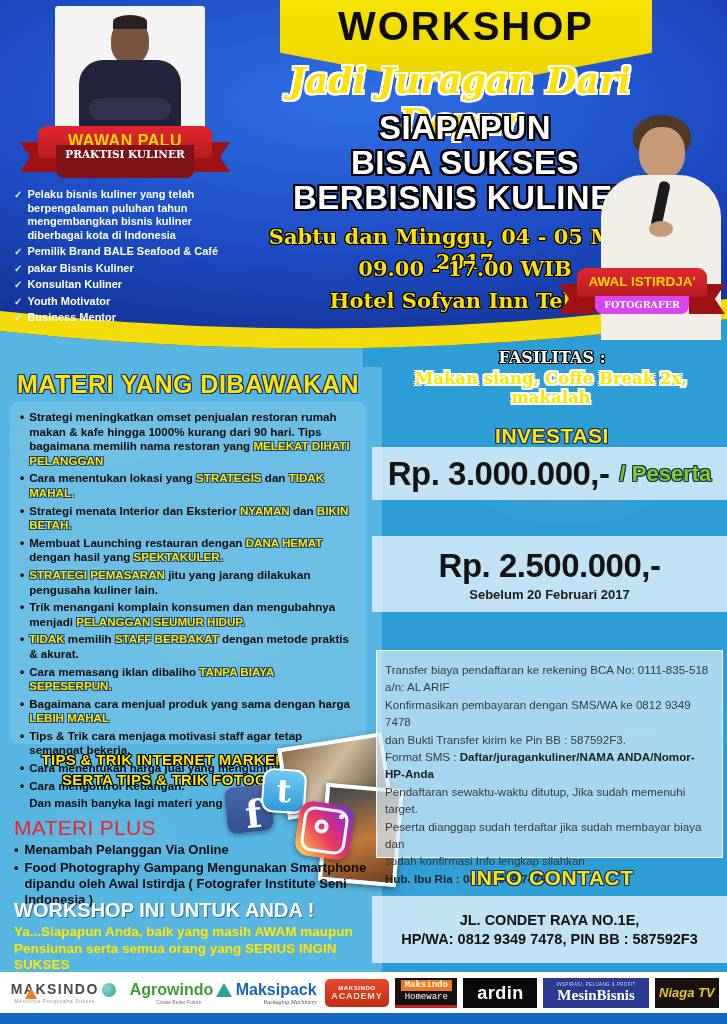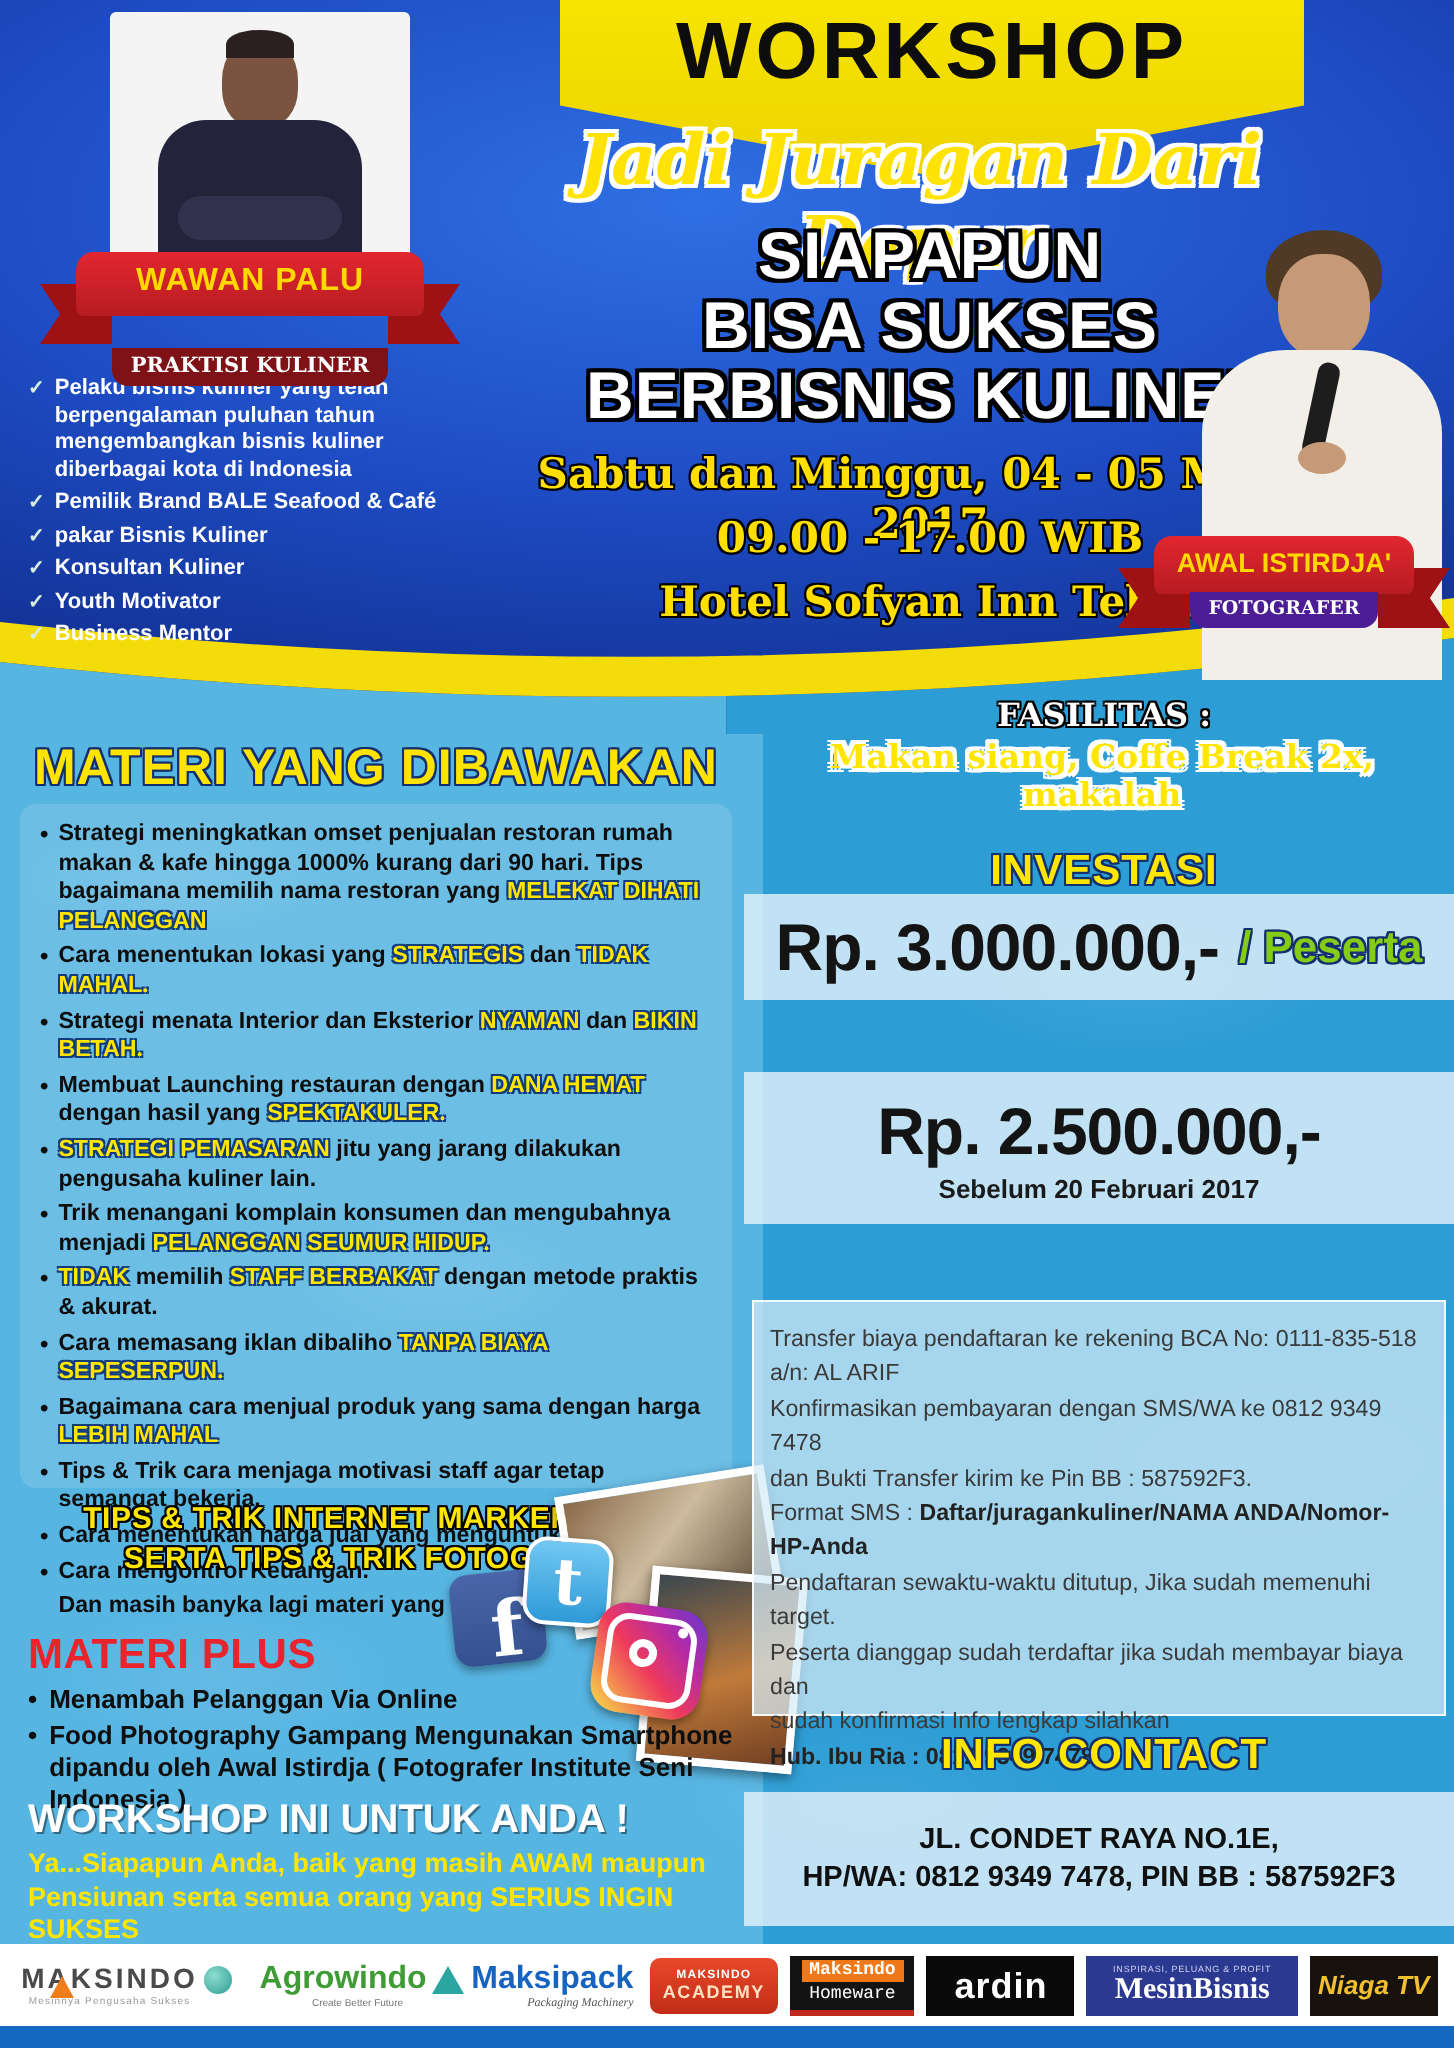--- a/index.html
+++ b/index.html
@@ -55,28 +55,28 @@
   .m1-arms{position:absolute;left:34px;top:92px;width:82px;height:22px;background:#32324f;border-radius:12px;}
 
   .ribbon{position:absolute;}
   .ribbon .tail-l{position:absolute;left:-2px;top:16px;width:36px;height:30px;background:#9e1216;
     clip-path:polygon(0 0,100% 0,100% 100%,0 100%,28% 50%);}
   .ribbon .tail-r{position:absolute;right:-2px;top:16px;width:36px;height:30px;background:#9e1216;
     clip-path:polygon(0 0,100% 0,72% 50%,100% 100%,0 100%);}
   .ribbon .r-main{position:absolute;left:16px;right:16px;top:0;height:32px;
     background:linear-gradient(180deg,#e2262f,#b71c22);border-radius:9px 9px 4px 4px;
     text-align:center;z-index:2;}
-  .ribbon .r-sub{position:absolute;left:34px;right:34px;top:48px;height:19px;text-align:center;z-index:2;border-radius:0 0 8px 8px;}
+  .ribbon .r-sub{position:absolute;left:34px;right:34px;top:19px;height:33px;text-align:center;z-index:2;border-radius:0 0 8px 8px;}
   .ribbon1{left:22px;top:126px;width:206px;height:56px;}
   .ribbon1 .r-main{line-height:30px;font-size:16px;font-weight:800;color:#ffd800;letter-spacing:.5px;}
   .ribbon1 .r-sub{background:#7e1216;color:#fff;font-size:10.5px;font-weight:700;line-height:19px;
     font-family:"DejaVu Serif",serif;}
   .ribbon2{right:4px;top:268px;width:162px;height:52px;}
   .ribbon2 .r-main{line-height:28px;height:29px;font-size:13.5px;font-weight:800;color:#ffd800;}
-  .ribbon2 .r-sub{background:#4c1d95;color:#fff;font-size:9.5px;font-weight:700;line-height:18px;top:28px;height:18px;
+  .ribbon2 .r-sub{background:#d946ef;color:#fff;font-size:9.5px;font-weight:700;line-height:18px;top:28px;height:18px;
     font-family:"DejaVu Serif",serif;}
 
   .creds{position:absolute;left:14px;top:188px;width:228px;}
   .cred{display:flex;gap:5px;margin-bottom:3px;font-size:11px;font-weight:700;color:#ffffff;line-height:13.5px;}
   .cred .check{color:#d8ecdf;font-size:10px;flex:0 0 auto;}
 
   
   .photo-r{position:absolute;right:0;top:115px;width:132px;height:225px;overflow:hidden;}
   .m2-hair{position:absolute;left:38px;top:0;width:58px;height:42px;background:#503a26;border-radius:50% 50% 40% 40%;}
   .m2-head{position:absolute;left:44px;top:12px;width:46px;height:52px;background:#c79a77;border-radius:46%;}
@@ -109,21 +109,21 @@
   .icon-fb span{font-family:"DejaVu Serif",serif;font-weight:700;font-size:38px;color:#fff;line-height:.9;margin-right:-8px;}
   .icon-tw{left:262px;top:769px;width:44px;height:44px;transform:rotate(4deg);border:2px solid #fff;border-radius:11px;
     background:linear-gradient(180deg,#72c8f2,#2e9ad8);display:flex;justify-content:center;align-items:center;}
   .icon-tw span{font-family:"DejaVu Serif",serif;font-weight:700;font-size:32px;color:#fff;line-height:1;}
   .icon-ig{left:297px;top:803px;width:55px;height:55px;transform:rotate(8deg);border-radius:14px;
     background:linear-gradient(45deg,#f7d14a 5%,#ee3a5c 45%,#b42ba6 72%,#7038c8 95%);}
   .icon-ig .frame{position:absolute;inset:5px;border:3px solid #fff;border-radius:11px;}
   .icon-ig .lens{position:absolute;left:17px;top:17px;width:14px;height:14px;border:4px solid #fff;border-radius:50%;}
   .icon-ig .dotR{position:absolute;right:10px;top:9px;width:5px;height:5px;background:#fff;border-radius:50%;}
 
-  .mplus-title{position:absolute;left:14px;top:816px;font-size:21px;font-weight:700;color:#e8252c;letter-spacing:.3px;}
+  .mplus-title{position:absolute;left:14px;top:816px;font-size:21px;font-weight:400;color:#e8252c;letter-spacing:.3px;}
   .mplus-list{position:absolute;left:14px;top:842px;width:360px;}
   .mp{display:flex;gap:6px;margin-bottom:2px;}
   .mp .dot{color:#0e0e0e;font-weight:800;font-size:13px;line-height:16px;}
   .mp span.tx{font-size:13px;font-weight:700;color:#0e0e0e;line-height:16px;}
 
   .ua{position:absolute;left:14px;top:899px;width:365px;}
   .ua-title{font-size:20px;font-weight:800;color:#fff;text-shadow:1px 1px 0 rgba(0,0,0,.4);margin-bottom:2px;}
   .ua-l{font-size:13.5px;font-weight:800;color:#ffe600;line-height:16.5px;}
   .ua-l3{font-size:17px;font-weight:800;color:#fff;text-shadow:1px 1px 0 rgba(0,0,0,.4);margin-top:1px;}
 

